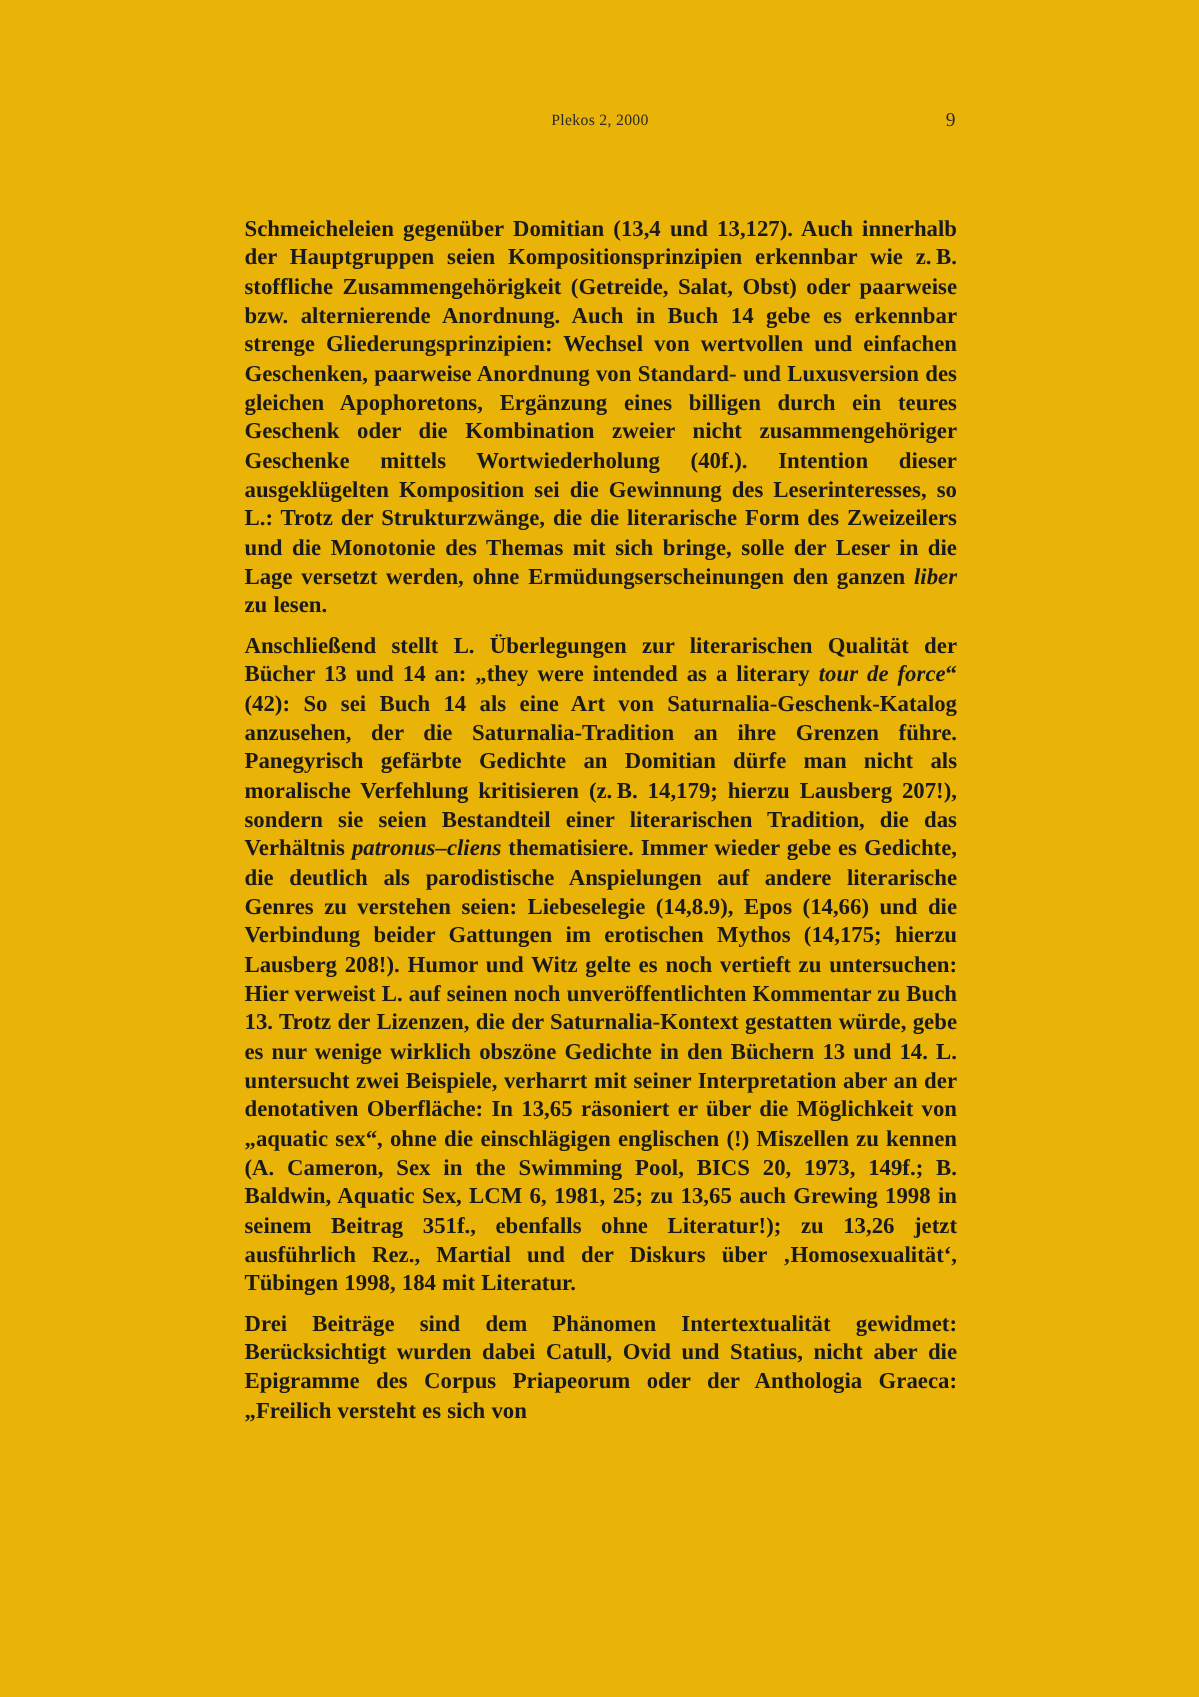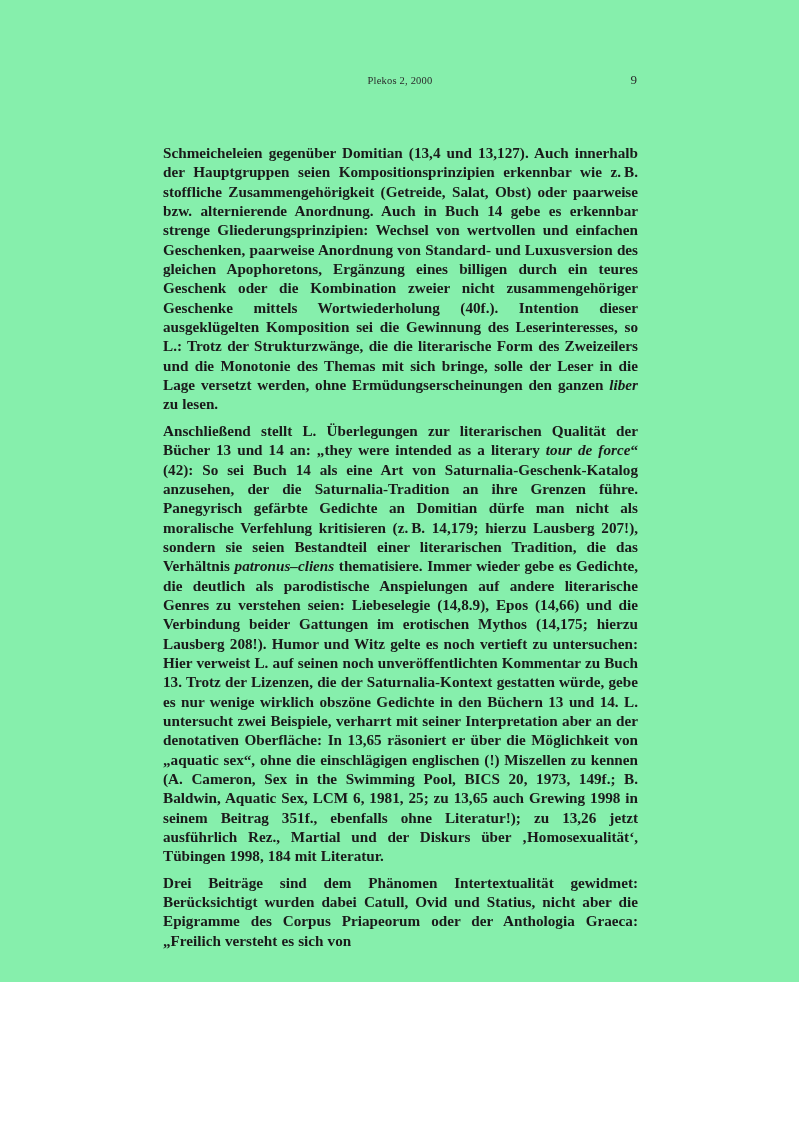--- a/index.html
+++ b/index.html
@@ -8,22 +8,22 @@
     padding: 0;
     background: #ffffff;
   }
   body {
     font-family: "Liberation Serif", "DejaVu Serif", serif;
     color: #1a1a1a;
   }
   .page {
     position: relative;
     width: 799px;
-    height: 982px;
-    background: #86efac;
+    height: 1131px;
+    background: #eab308;
     overflow: hidden;
     box-sizing: border-box;
   }
 
   
   .running-head {
     position: absolute;
     top: 72px;
     left: 163px;
     width: 474px;

